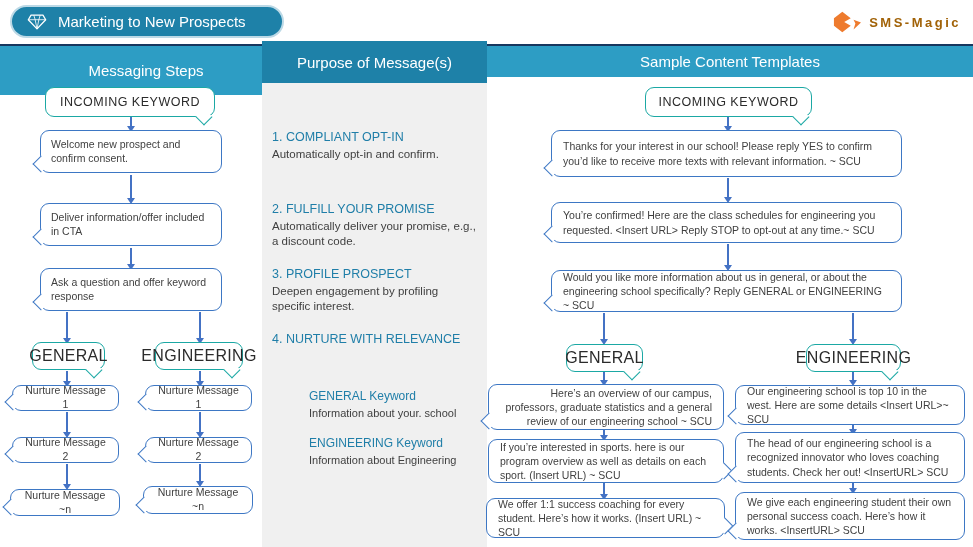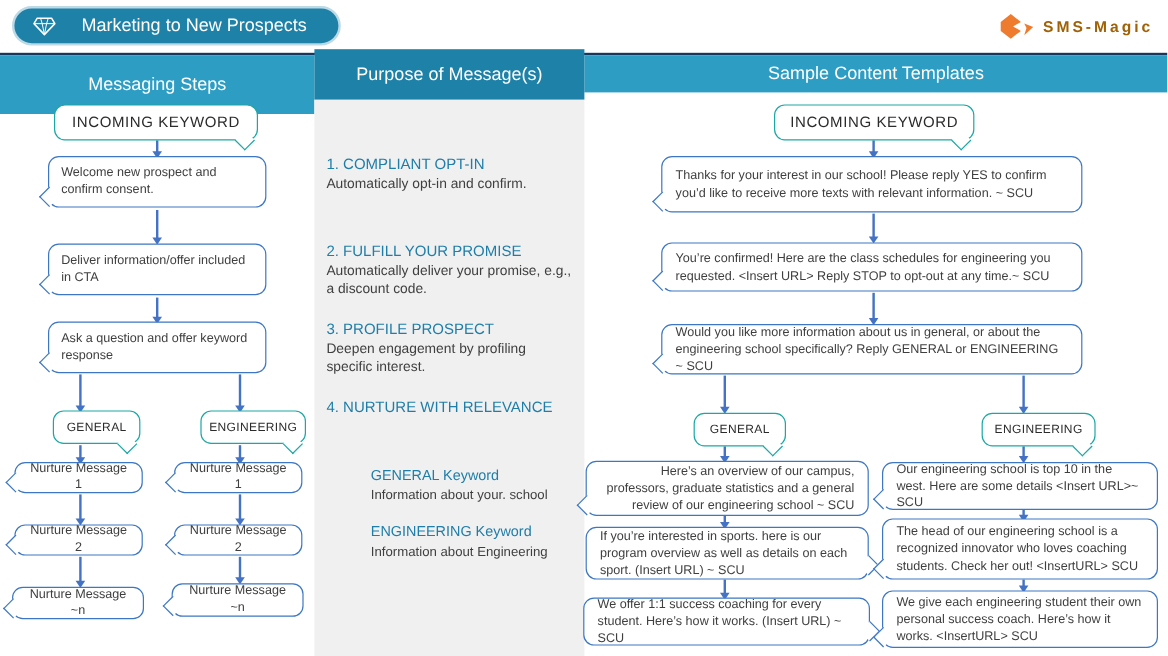--- a/index.html
+++ b/index.html
@@ -16,42 +16,42 @@
   }
   html,body{margin:0;padding:0;background:#fff;}
   .stage{
     position:relative;width:973px;height:547px;overflow:hidden;background:#fff;
     font-family:"Liberation Sans",sans-serif;color:var(--text-dark);
   }
   
   .title-pill{
     position:absolute;left:10px;top:5px;width:274px;height:33px;border-radius:18px;
     background:var(--band-dark-teal);border:2px solid #bcd9e6;box-sizing:border-box;
-    display:flex;align-items:center;gap:20px;padding:0 14px;color:#fff;font-size:15px;
+    display:flex;align-items:center;gap:10px;padding:0 14px;color:#fff;font-size:15px;
   }
   .logo{position:absolute;right:12px;top:8px;display:flex;align-items:center;gap:6px;}
   .logo .txt{font-size:13px;letter-spacing:2.5px;color:#a16207;font-weight:700;}
   .navy-line{position:absolute;left:0;top:44px;width:973px;height:2px;background:var(--navy);}
   .col-h{
     position:absolute;display:flex;align-items:center;justify-content:center;
     color:#fff;font-size:15px;background:var(--band-teal);
   }
-  .col-h.left{left:0;top:46px;width:262px;height:49px;}
+  .col-h.left{left:0;top:46px;width:262px;height:49px;padding-left:15px;}
   .col-h.right{left:487px;top:46px;width:486px;height:31px;}
   .col-h.mid{left:262px;top:41px;width:225px;height:42px;background:var(--band-dark-teal);z-index:2;}
   .gray-panel{position:absolute;left:262px;top:83px;width:225px;height:464px;background:var(--panel-gray);}
   
   .bub{
     position:absolute;background:#fff;border:1.5px solid var(--bubble-blue);border-radius:9px;
     box-sizing:border-box;display:flex;align-items:center;padding:5px 10px;
     font-size:10.5px;line-height:1.3;color:var(--text-dark);z-index:3;
   }
   .bub.teal{border-color:var(--bubble-teal);justify-content:center;text-align:center;}
   .bub.kw{font-size:12.5px;letter-spacing:.5px;color:#2b2b2b;}
-  .bub.kw-sm{font-size:10px;letter-spacing:.3px;color:#2b2b2b;margin-left:12px;}
+  .bub.kw-sm{font-size:16px;letter-spacing:.3px;color:#2b2b2b;}
   .bub.ctr{justify-content:center;text-align:center;}
   .bub.big{font-size:10.5px;padding:5px 11px;line-height:1.35;}
   .bub::after{
     content:"";position:absolute;width:11px;height:11px;background:#fff;
     border:0 solid;border-color:inherit;
   }
   .t-bl::after{left:-6.5px;bottom:2px;border-left-width:1.5px;border-bottom-width:1.5px;transform:rotate(45deg);}
   .t-r::after{right:-6.5px;bottom:5px;border-top-width:1.5px;border-right-width:1.5px;transform:rotate(45deg);}
   .t-br::after{right:4px;bottom:-6.5px;border-right-width:1.5px;border-bottom-width:1.5px;transform:rotate(45deg);}
   

